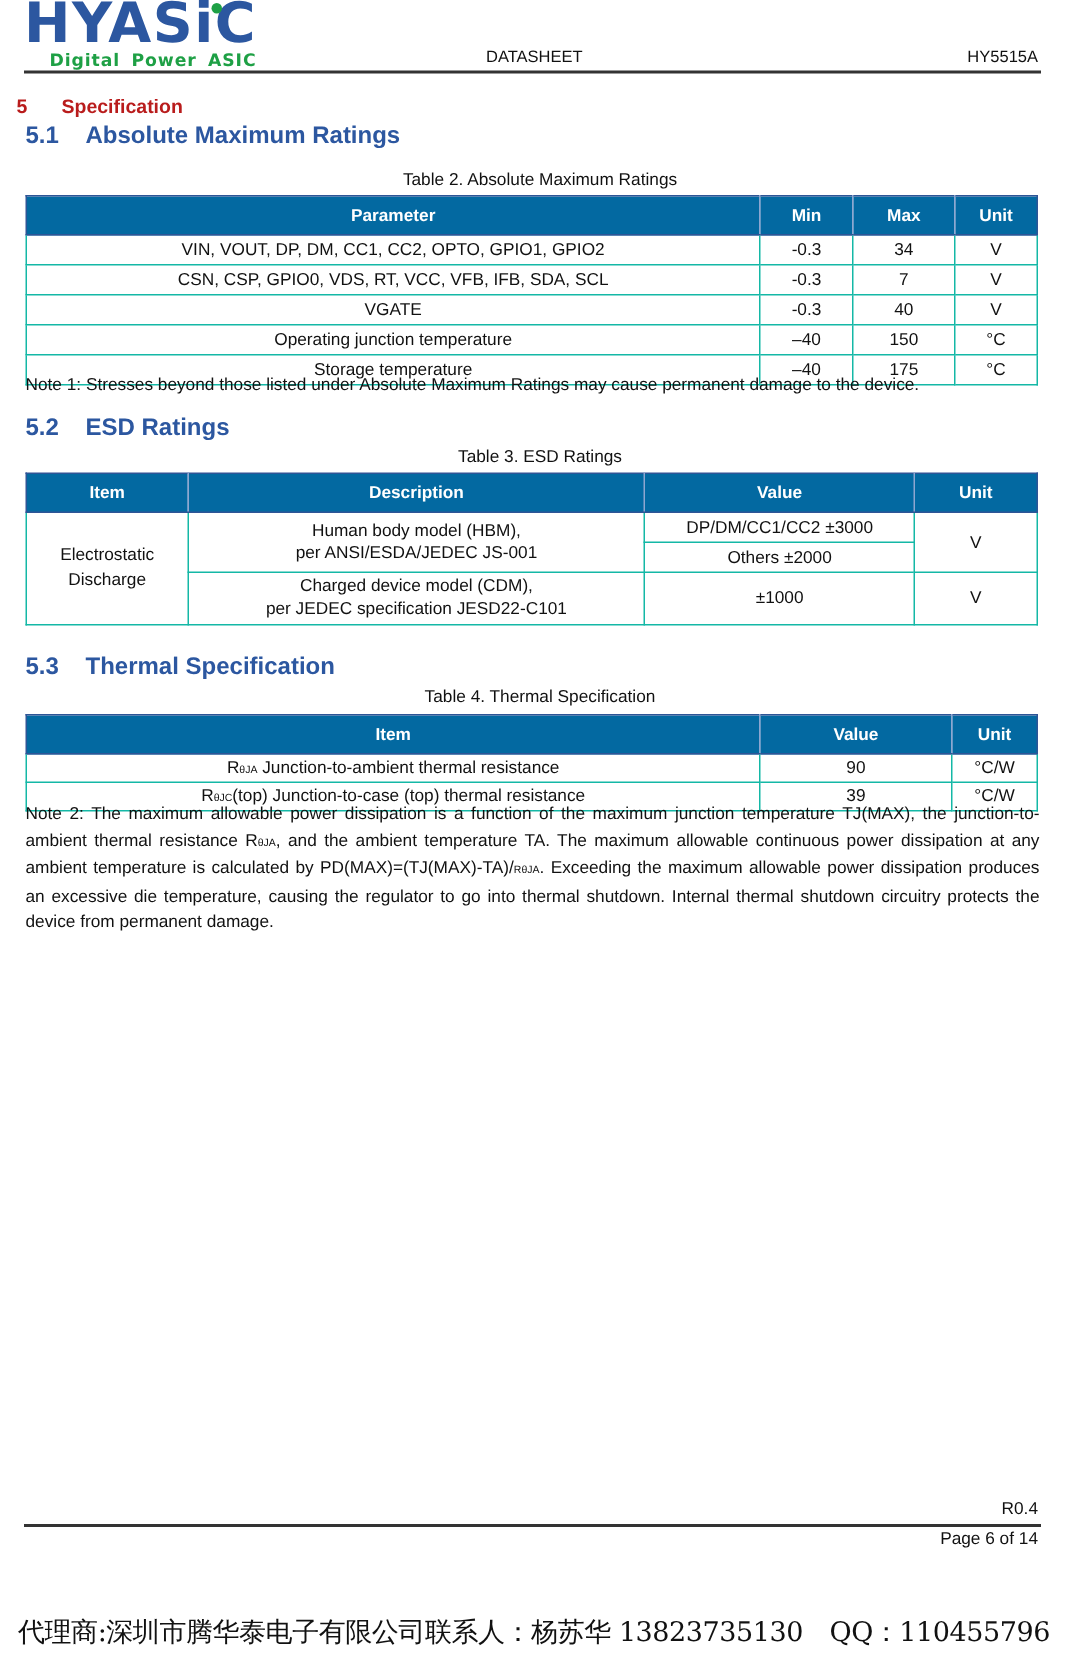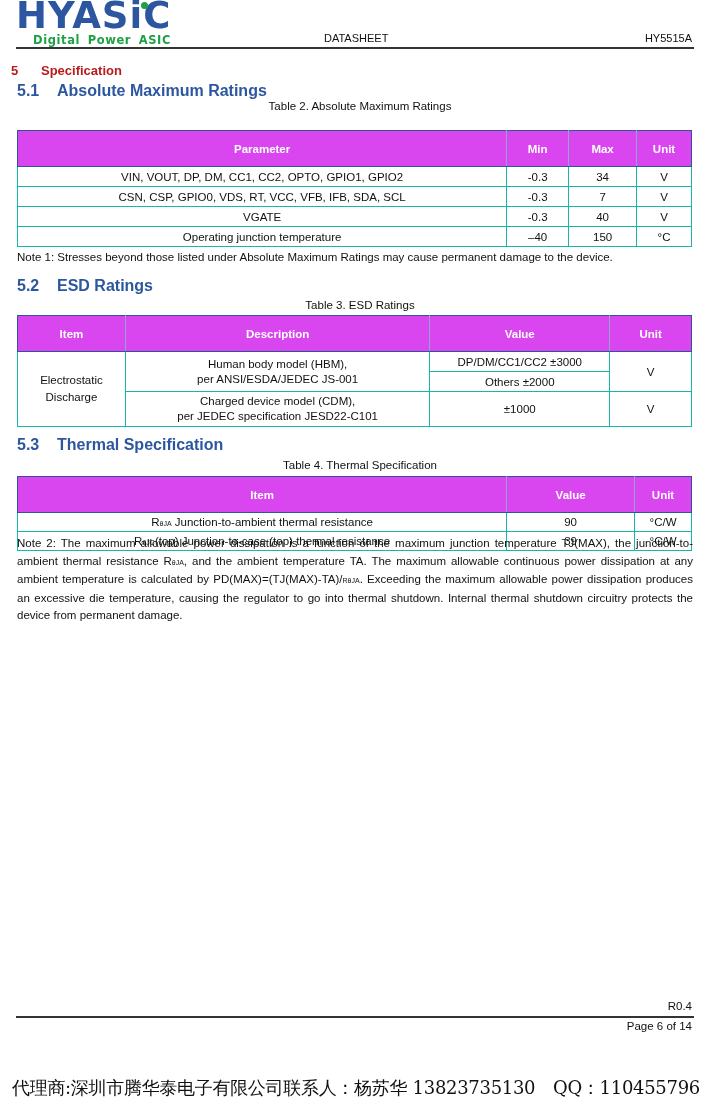--- a/index.html
+++ b/index.html
@@ -18,21 +18,21 @@
   
   .h1 { position: absolute; left: 11px; top: 63px; font-weight: bold; font-size: 13px; color: #b91c1c; }
   .h2 { position: absolute; left: 17px; font-weight: bold; font-size: 16px; color: #2c57a0; }
   .h-num { display: inline-block; width: 40px; }
   .h1 .h-num { width: 30px; }
 
   .caption { position: absolute; left: 0; width: 720px; text-align: center; font-size: 11.5px; color: #111; }
 
   
   table { position: absolute; left: 17px; width: 675px; border-collapse: collapse; font-size: 11.5px; }
-  th { background: #d946ef; color: #fff; font-weight: bold; height: 36px; text-align: center; border: 1px solid #2e5596; border-right: 1px solid #8ea6d0; }
+  th { background: #0369a1; color: #fff; font-weight: bold; height: 26px; text-align: center; border: 1px solid #2e5596; border-right: 1px solid #8ea6d0; }
   th:last-child { border-right: 1px solid #2e5596; }
   td { border: 1px solid #14b8a6; text-align: center; vertical-align: middle; color: #111; }
 
   #t2 { top: 130px; }
   #t2 td { height: 20px; }
   #t3 { top: 315px; }
   #t3 .r1 td { height: 20px; }
   #t3 .r2 td { height: 20px; }
   #t3 .r3 td { height: 35px; line-height: 15px; }
   #t3 .desc { line-height: 15px; margin-left: 40px; }
@@ -60,21 +60,21 @@
 <div class="hdr-right">HY5515A</div>
 <div class="hdr-rule"></div>
 
 <div class="h1">
   <span class="h-num">5</span><span>Specification</span>
 </div>
 
 <div class="h2" style="top:82px;">
   <span class="h-num">5.1</span><span>Absolute Maximum Ratings</span>
 </div>
-<div class="caption" style="top:100px;">Table 2. Absolute Maximum Ratings</div>
+<div class="caption" style="top:114px;">Table 2. Absolute Maximum Ratings</div>
 
 <table id="t2">
   <colgroup>
       <col style="width:490px">
       <col style="width:62px">
       <col style="width:68px">
       <col style="width:55px">
     </colgroup>
   <thead>
     <tr>
@@ -100,20 +100,26 @@
     <tr>
       <td>VGATE</td>
       <td>-0.3</td>
       <td>40</td>
       <td>V</td>
     </tr>
     <tr>
       <td>Operating junction temperature</td>
       <td>–40</td>
       <td>150</td>
+      <td>°C</td>
+    </tr>
+    <tr>
+      <td>Storage temperature</td>
+      <td>–40</td>
+      <td>175</td>
       <td>°C</td>
     </tr>
   </tbody>
 </table>
 
 <div class="note" style="top:249px;">Note 1: Stresses beyond those listed under Absolute Maximum Ratings may cause permanent damage to the device.</div>
 
 <div class="h2" style="top:277px;">
   <span class="h-num">5.2</span><span>ESD Ratings</span>
 </div>

